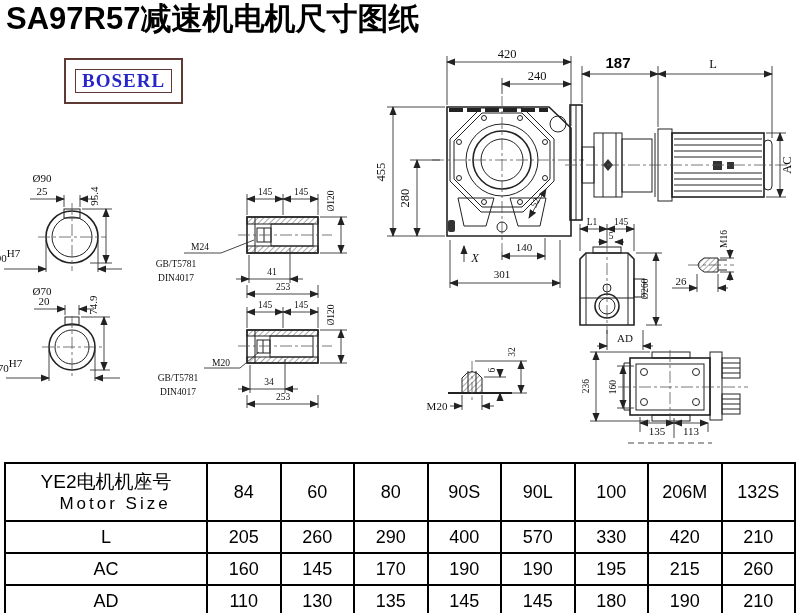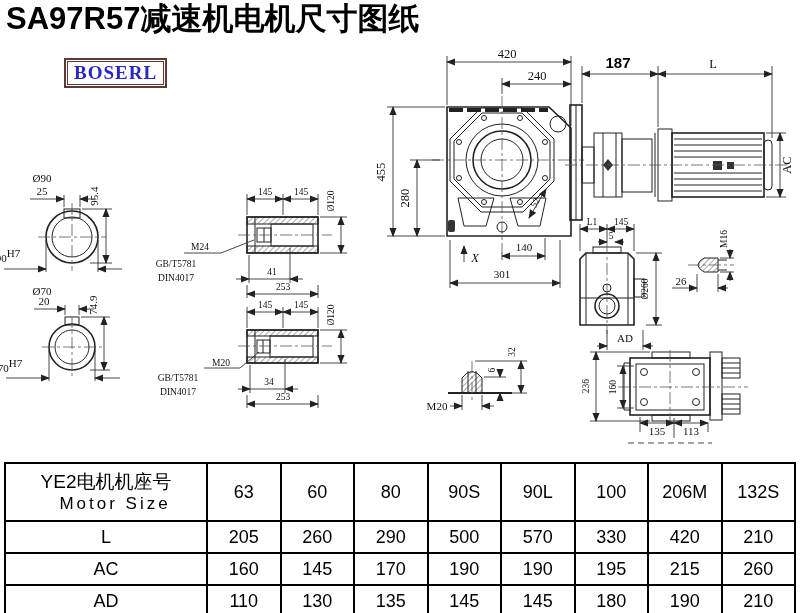--- a/index.html
+++ b/index.html
@@ -1,20 +1,20 @@
 <!DOCTYPE html>
 <html><head>
 <meta charset="utf-8">
 <style>
   html,body{margin:0;padding:0;background:#fff;}
   body{width:800px;height:613px;position:relative;overflow:hidden;
        font-family:"Liberation Sans",sans-serif;color:#000;}
   .title{position:absolute;left:6px;top:-2px;font-size:31px;font-weight:bold;
          letter-spacing:0;white-space:nowrap;}
-  .logo{position:absolute;left:64px;top:58px;border:2px solid #5d3a33;padding:1px;background:#fff;}
+  .logo{position:absolute;left:64px;top:58px;border:2px solid #5d3a33;padding:9px;background:#fff;}
   .logo-inner{border:1px solid #5d3a33;padding:0 6px;font-family:"Liberation Serif",serif;
          font-weight:bold;font-size:19px;color:#2626c9;letter-spacing:1px;}
   svg.draw{position:absolute;left:0;top:0;}
   
   .ln{stroke:#222;stroke-width:1;fill:none}
   .lt{stroke:#222;stroke-width:1.6;fill:none}
   .dm{stroke:#333;stroke-width:0.9;fill:none}
   .cl{stroke:#555;stroke-width:0.8;fill:none;stroke-dasharray:12 3 3 3}
   .hz{fill:url(#h);stroke:#222;stroke-width:1}
   text.d{font-family:"Liberation Serif",serif;font-size:11px;fill:#111;text-anchor:middle}
@@ -369,35 +369,35 @@
   </g>
 </svg>
 
 <table class="spec">
   <tbody>
       <tr>
     <th class="c0">
       <span class="hcn">YE2电机机座号</span>
       <span class="hen">Motor Size</span>
     </th>
-    <th>63</th>
+    <th>84</th>
     <th>60</th>
     <th>80</th>
     <th>90S</th>
     <th>90L</th>
     <th>100</th>
     <th>206M</th>
     <th>132S</th>
   </tr>
   <tr>
     <td class="c0">L</td>
     <td>205</td>
     <td>260</td>
     <td>290</td>
-    <td>500</td>
+    <td>400</td>
     <td>570</td>
     <td>330</td>
     <td>420</td>
     <td>210</td>
   </tr>
   <tr>
     <td class="c0">AC</td>
     <td>160</td>
     <td>145</td>
     <td>170</td>

